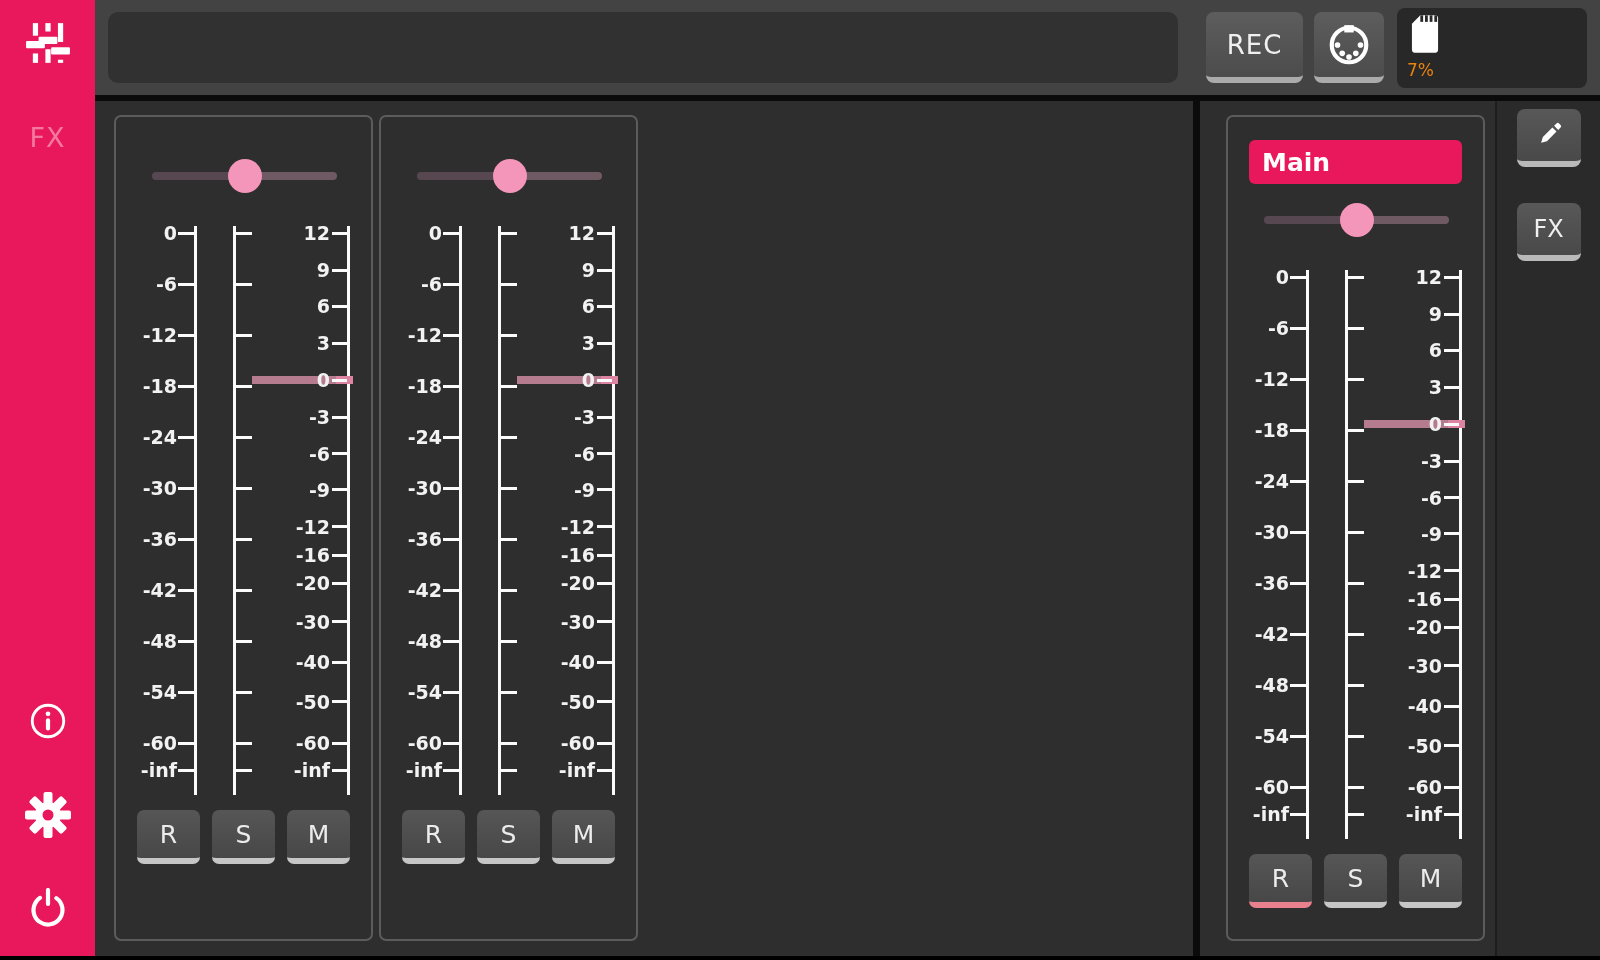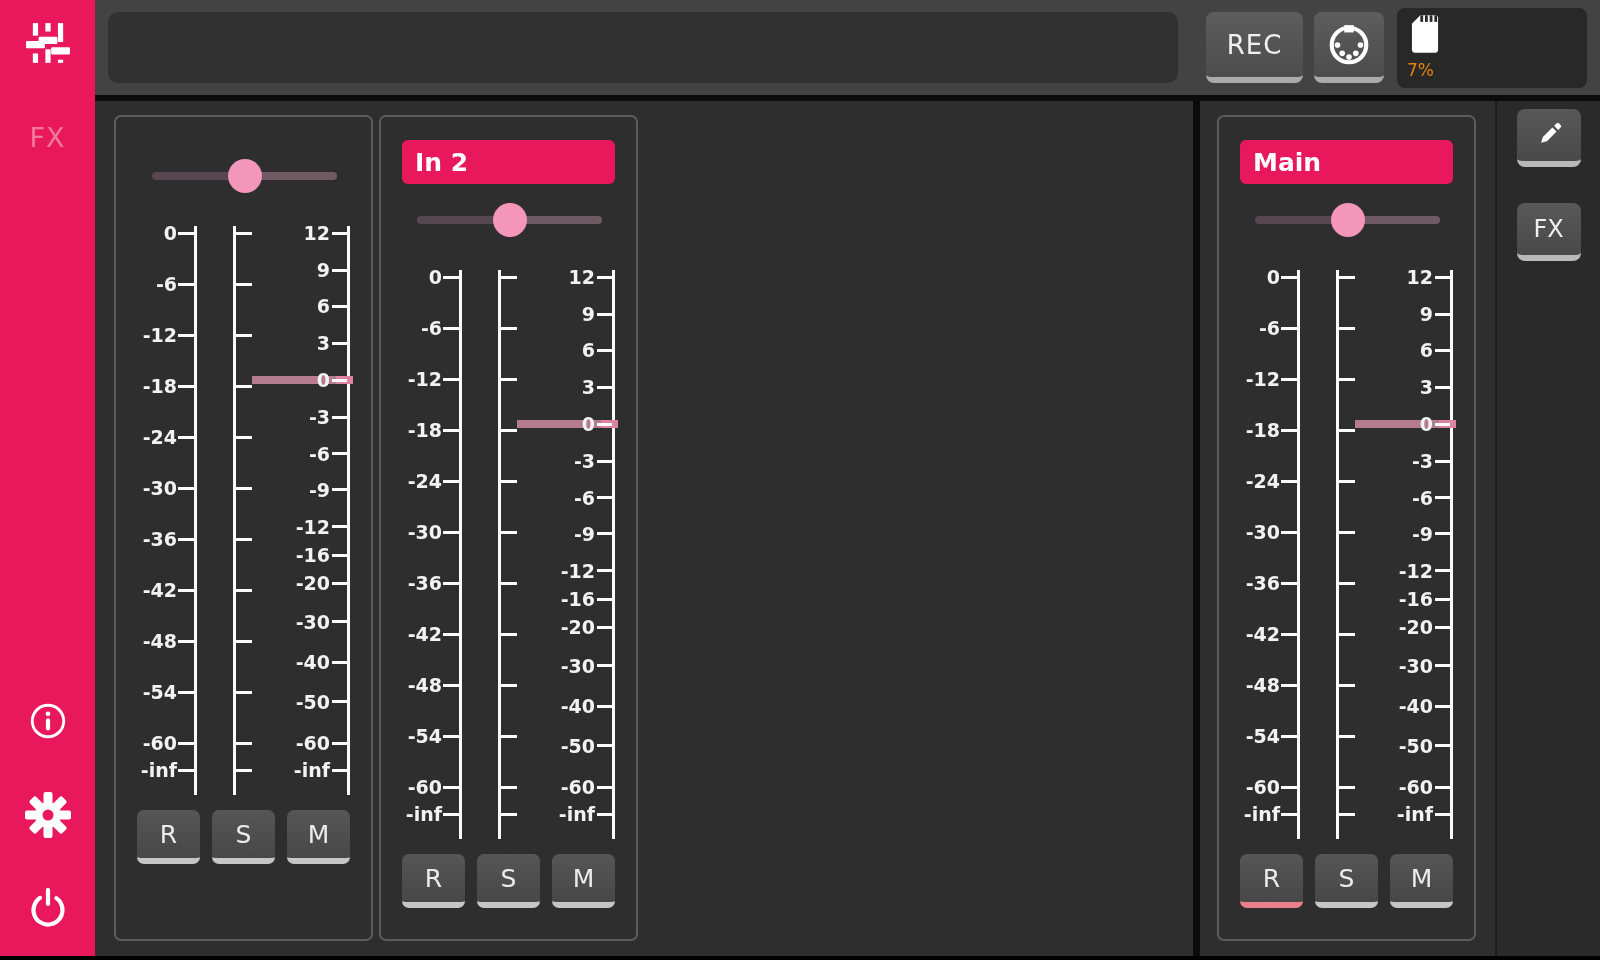--- a/index.html
+++ b/index.html
@@ -37,21 +37,21 @@
   .dashes i:nth-child(1){width:10px;height:3px;}
   .dashes i:nth-child(2){width:12px;height:5px;background:#ffa018;vertical-align:0;}
   .dashes i:nth-child(3){width:10px;height:3px;}
   .dashes i:nth-child(4){width:7px;height:3px;}
 
   
   .content{flex:1;display:flex;min-height:0;}
   .inputs-area{width:1098px;display:flex;align-items:flex-start;gap:6px;padding:14px 0 0 19px;box-sizing:border-box;flex-shrink:0;}
   .vsep{width:7px;background:#0b0b0b;}
   .main-wrap{flex:1;display:flex;min-width:0;}
-  .main-area{flex:1;padding:14px 0 8px 17px;box-sizing:border-box;}
+  .main-area{flex:1;padding:14px 0 8px 17px;box-sizing:border-box;margin-left:9px;}
   .rail{width:105px;background:#2a2a2a;border-left:2px solid #1d1d1d;box-sizing:border-box;
         display:flex;flex-direction:column;align-items:center;padding-top:8px;gap:36px;}
   .rail-btn{width:64px;height:58px;border:none;border-radius:8px;border-bottom:6px solid #b9b9b9;
             background:linear-gradient(#585858,#494949);color:#f0f0f0;font-size:24px;cursor:pointer;line-height:0;font-family:inherit;box-sizing:border-box;}
   .rail-btn.fx{line-height:normal;}
 
   
   .strip{width:259px;height:826px;border:2px solid #5c5c5c;border-radius:7px;box-sizing:border-box;
          padding:23px 21px 0 21px;background:#2e2e2e;}
   .strip-header{height:44px;background:var(--accent);border-radius:6px;display:flex;align-items:center;
@@ -257,23 +257,20 @@
               <div class="tick tk-r" style="top: 556.5px;"></div>
               <div class="slabel sl-r" style="top: 545px;">-inf</div>
             </div>
     <div class="rsm-row">
               <button class="rsm">R</button>
               <button class="rsm">S</button>
               <button class="rsm">M</button>
             </div>
   </div>
           <div class="strip">
-    <div class="strip-header">
-      <span class="ch-name">In 2</span>
-    </div>
     <div class="gslider">
       <div class="gtrack" style="background: linear-gradient(to right, var(--track-left) 0 50%, var(--track-right) 50% 100%);"></div>
       <div class="gthumb" style="left: 90.5px;"></div>
     </div>
     <div class="meter">
       <div class="vline vl-l"></div>
       <div class="vline vl-m"></div>
       <div class="vline vl-r"></div>
       <div class="fbar" style="top: 164.138px;"></div>
       <div class="fbar-hot" style="top: 164.138px;"></div>

